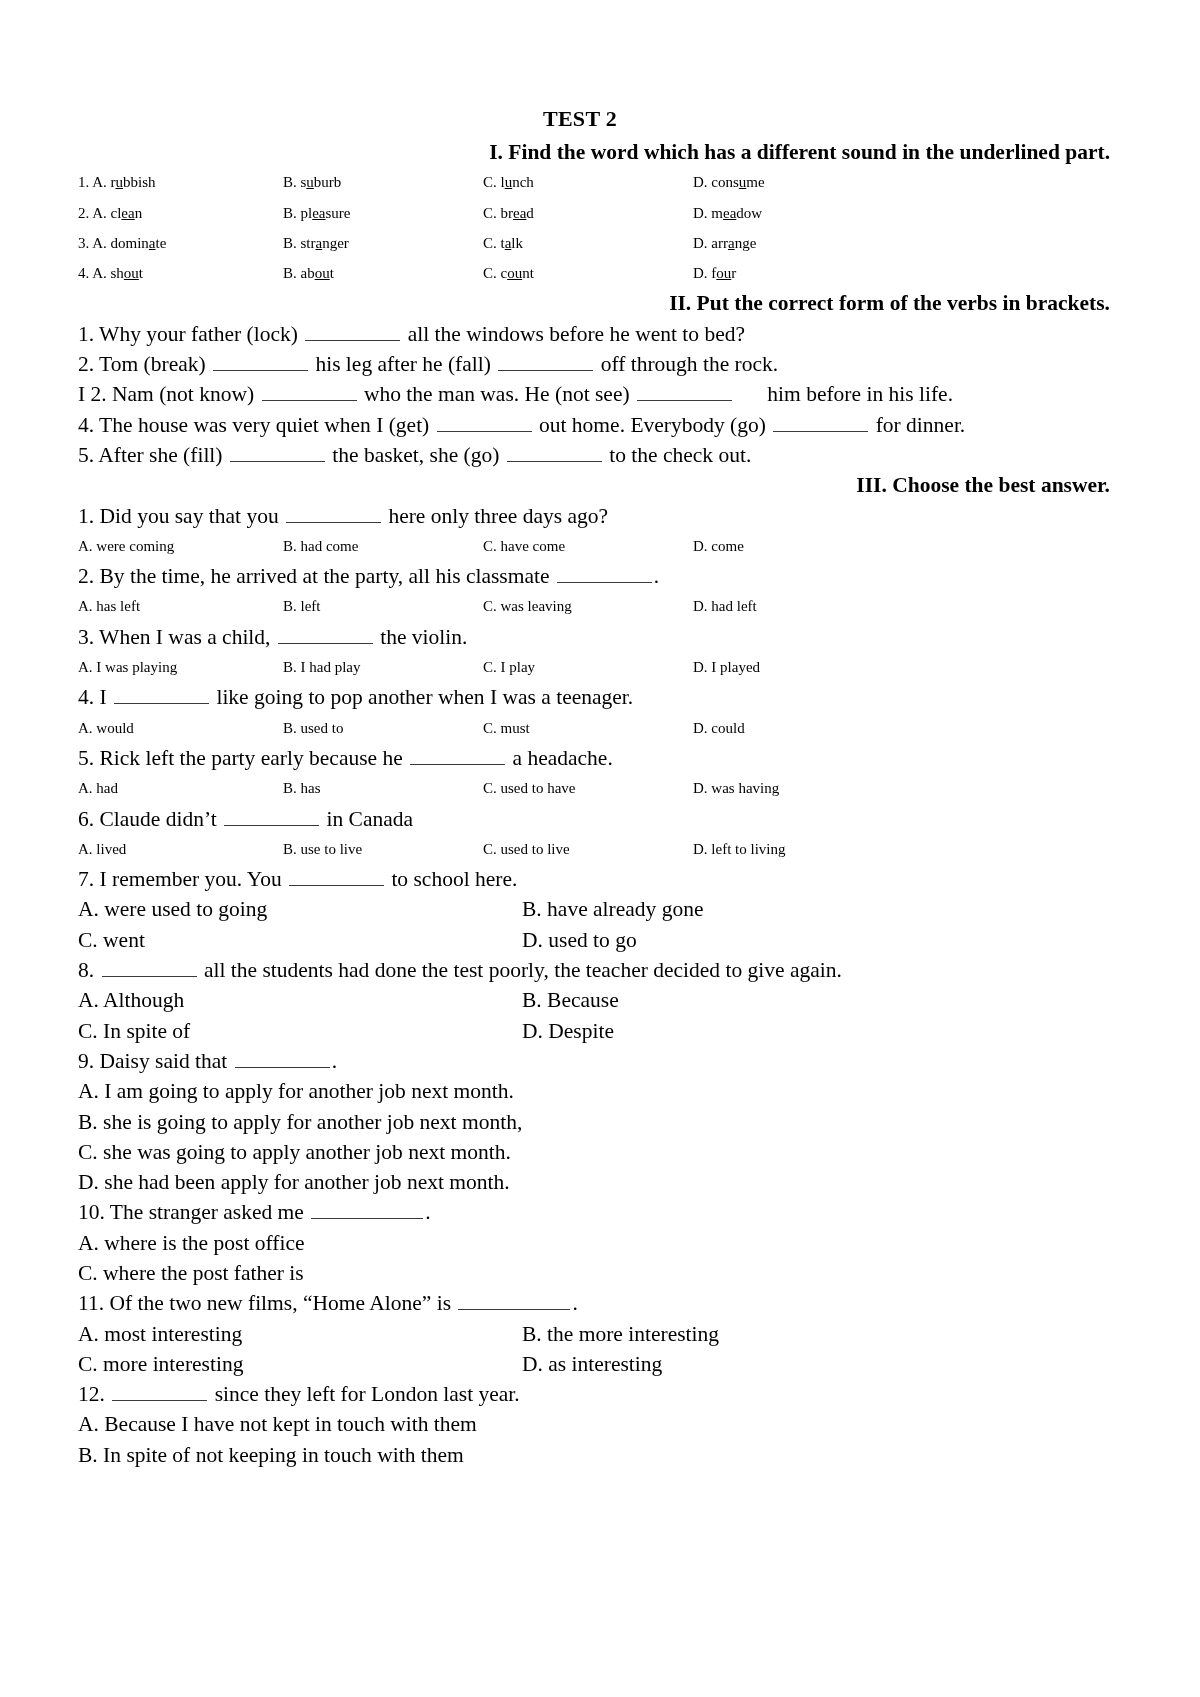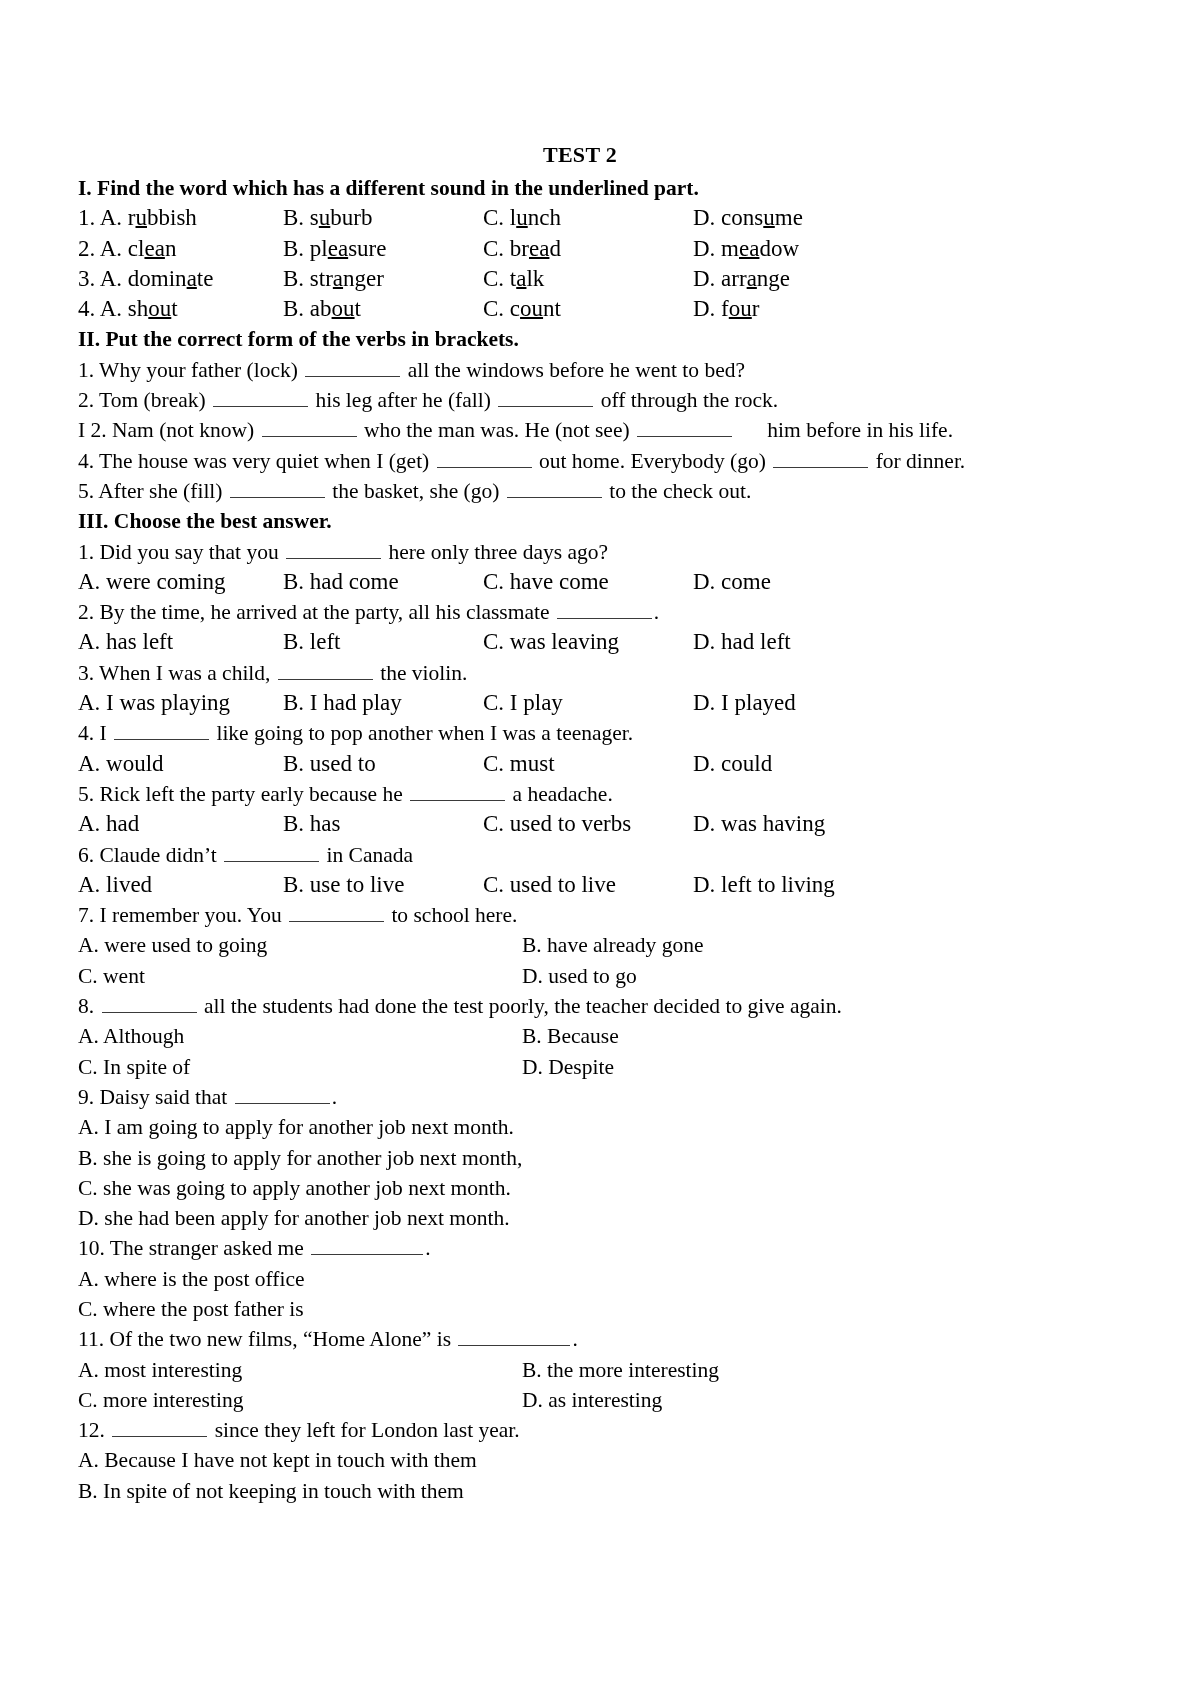--- a/index.html
+++ b/index.html
@@ -13,48 +13,48 @@
     font-family: "Liberation Serif", "DejaVu Serif", serif;
     color: #000000;
     position: relative;
     overflow: hidden;
   }
   .page {
     box-sizing: border-box;
     padding: 104px 90px 0 78px;
     width: 1200px;
     height: 1363px;
-    margin-top: 36px;
   }
   .doc-title {
     text-align: center;
     font-weight: bold;
     font-size: 22px;
     line-height: 30px;
     letter-spacing: 0.3px;
     margin: 0 0 3px 0;
     padding-right: 28px;
   }
   .section-heading {
     font-weight: bold;
     font-size: 21.5px;
     line-height: 30.3px;
     margin: 0;
     white-space: nowrap;
+    text-align: right;
   }
   .line {
     font-size: 21.5px;
     line-height: 30.3px;
     white-space: nowrap;
     margin: 0;
   }
   
   .cols4 {
     display: flex;
-    font-size: 23px;
+    font-size: 15px;
     line-height: 30.3px;
     white-space: nowrap;
   }
   .cols4 > span:nth-child(1) { width: 205px; flex: none; }
   .cols4 > span:nth-child(2) { width: 200px; flex: none; }
   .cols4 > span:nth-child(3) { width: 210px; flex: none; }
   .cols4 > span:nth-child(4) { flex: none; }
 
   
   .cols2 {
@@ -199,21 +199,21 @@
   </div>
 
   <div class="line">
     <span>5. Rick left the party early because he</span>
     <span class="blank b-md"></span>
     <span>a headache.</span>
   </div>
   <div class="cols4">
     <span>A. had</span>
     <span>B. has</span>
-    <span>C. used to verbs</span>
+    <span>C. used to have</span>
     <span>D. was having</span>
   </div>
 
   <div class="line">
     <span>6. Claude didn’t</span>
     <span class="blank b-md"></span>
     <span>in Canada</span>
   </div>
   <div class="cols4">
     <span>A. lived</span>

